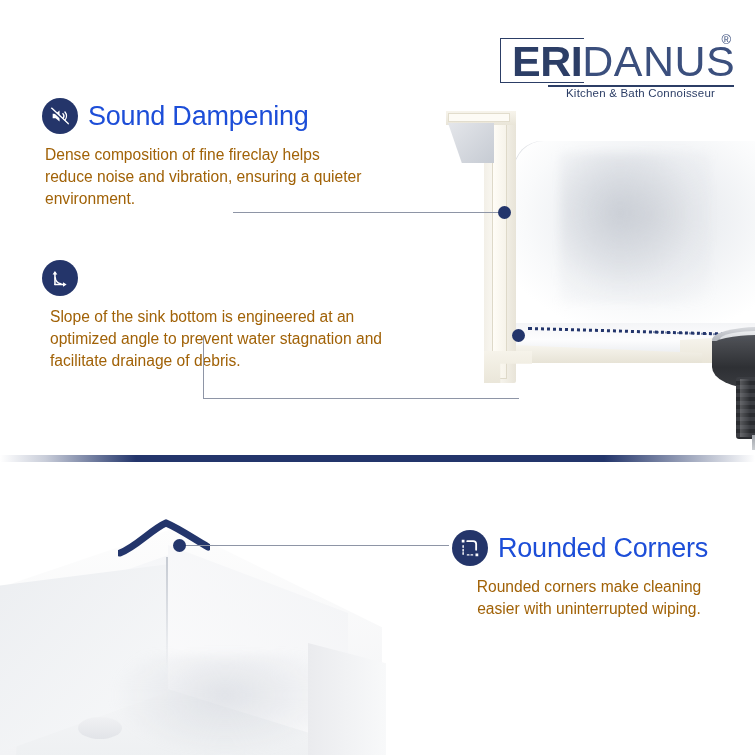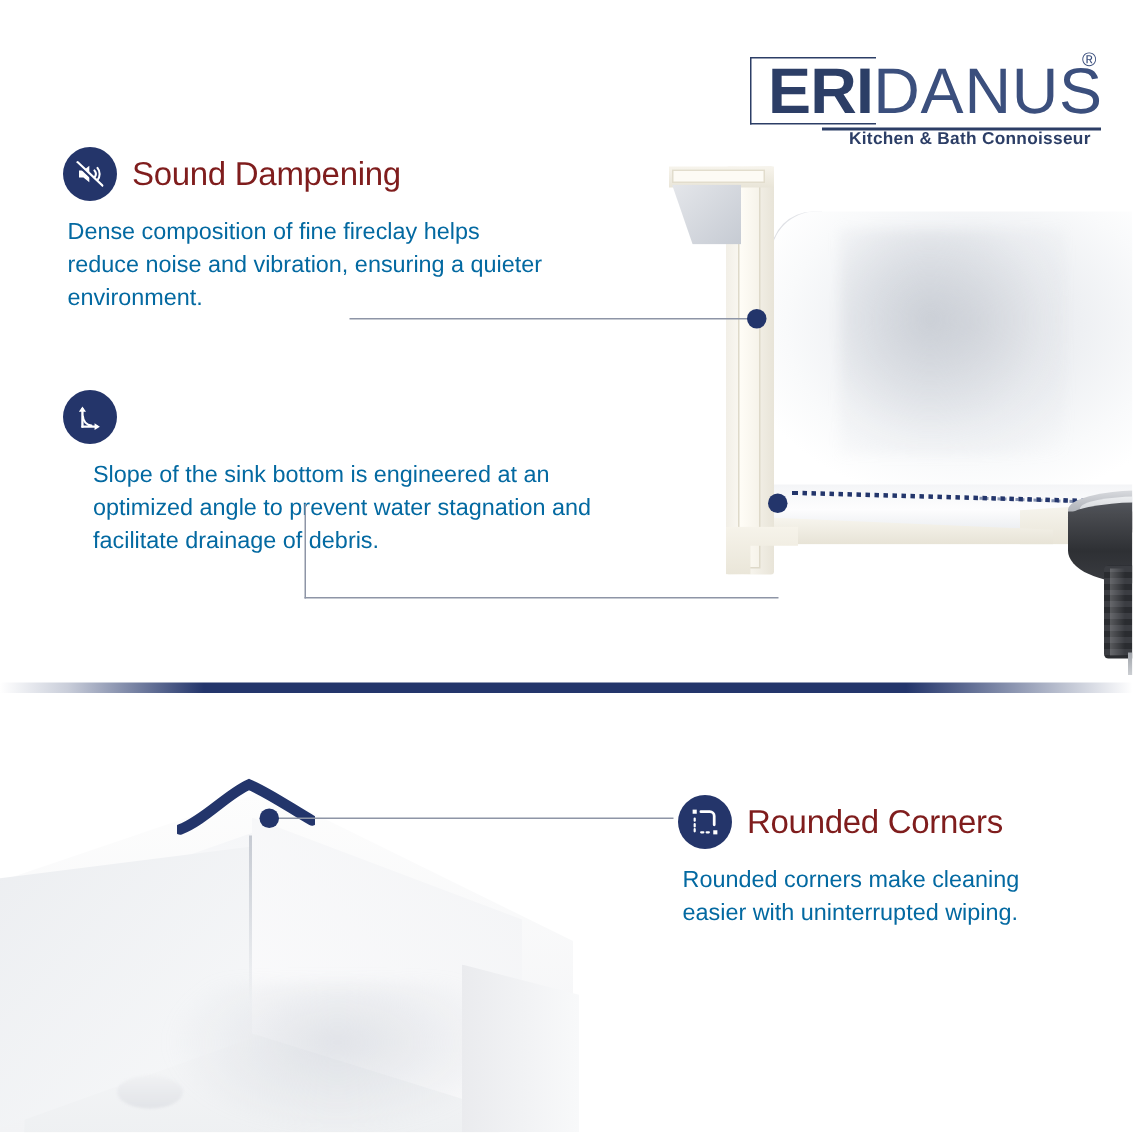--- a/index.html
+++ b/index.html
@@ -70,21 +70,21 @@
     top: 53px;
     width: 186px;
     height: 2px;
     background: #2c3e66;
   }
   .logo-tag {
     position: absolute;
     left: 66px;
     top: 55px;
     font-size: 11.5px;
-    font-weight: bold;
+    font-weight: normal;
     letter-spacing: 0.2px;
     color: #2c3e66;
     white-space: nowrap;
   }
 
   
   .feature { position: absolute; }
   .feature-head {
     display: flex;
     align-items: center;
@@ -94,41 +94,41 @@
     width: 36px;
     height: 36px;
     border-radius: 50%;
     background: #24356a;
     flex: 0 0 auto;
     display: flex;
     align-items: center;
     justify-content: center;
   }
   .feature-title {
-    font-size: 22px;
+    font-size: 27px;
     font-weight: normal;
-    color: #7f1d1d;
+    color: #1d4ed8;
     letter-spacing: -0.2px;
     white-space: nowrap;
   }
   .feature-body {
     font-size: 15.6px;
     line-height: 1.42;
-    color: #0369a1;
+    color: #a16207;
     margin-top: 10px;
   }
 
   #feature-sound      { left: 42px;  top: 98px;  width: 330px; }
   #feature-sound .feature-body { margin-left: 3px; width: 322px; }
 
   #feature-drainage   { left: 42px;  top: 260px; width: 345px; }
-  #feature-drainage .feature-body { margin-left: 20px; width: 332px; }
+  #feature-drainage .feature-body { margin-left: 8px; width: 332px; }
 
   #feature-corners    { left: 452px; top: 530px; width: 290px; }
-  #feature-corners .feature-body { margin-left: 3px; width: 268px; }
+  #feature-corners .feature-body { margin-left: 3px; width: 268px; text-align: center; }
 
   
   .conn-line {
     position: absolute;
     background: #8e95a6;
   }
   .conn-dot {
     position: absolute;
     width: 13px;
     height: 13px;

